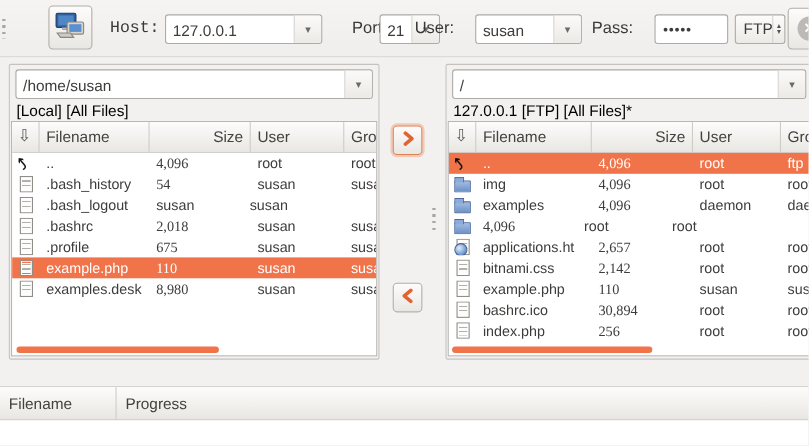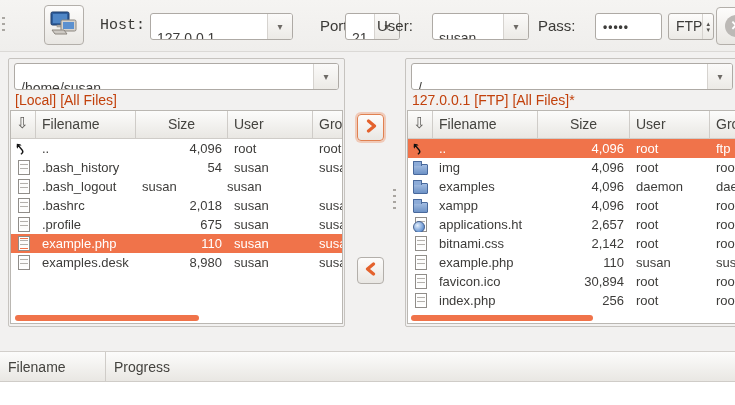--- a/index.html
+++ b/index.html
@@ -18,21 +18,21 @@
   .tb-handle { position:absolute; left:2px; top:17px; width:3px; height:18px;
     background:repeating-linear-gradient(to bottom,#aaa7a2 0 2px,transparent 2px 6px); }
   .btn { background:linear-gradient(#fdfcfb,#e9e7e3); border:1px solid #b3afaa; border-radius:4px; }
   .connect-btn { position:absolute; left:44px; top:5px; width:40px; height:40px;
     display:flex; align-items:center; justify-content:center; }
   .tb-label { position:absolute; top:17px; font-size:15px; color:#3a3936; }
   .lbl-host { left:100px;font-family:Liberation Mono, monospace; } .lbl-port { left:320px; } .lbl-user { left:377px; } .lbl-pass { left:538px; }
 
   .combo { position:absolute; top:13px; height:27px; display:flex;
     background:#fff; border:1px solid #aeaaa5; border-radius:3px; overflow:hidden; }
-  .combo .val { flex:1; padding:16px 6px; font-size:14px; white-space:nowrap; overflow:hidden; }
+  .combo .val { flex:1; padding:6px 6px; font-size:14px; white-space:nowrap; overflow:hidden; }
   .combo .arrow { width:25px; border-left:1px solid #d6d3cf;
     background:linear-gradient(#fbfaf9,#eceae6); display:flex; align-items:center;
     justify-content:center; color:#6e6a66; font-size:10px; }
   .host-combo { left:150px; width:143px; }
   .port-combo { left:345px; width:55px; }
   .user-combo { left:432px; width:97px; }
   .entry { position:absolute; top:13px; height:27px; background:#fff;
     border:1px solid #aeaaa5; border-radius:3px; padding:6px 7px; }
   .pass-entry { left:595px; width:67px; font-size:12px; letter-spacing:1px; font-weight:bold; }
   .spinner { position:absolute; left:668px; top:13px; width:46px; height:27px; display:flex;
@@ -45,37 +45,37 @@
   .stop-icon { width:22px; height:22px; border-radius:50%; background:#bcb9b6; color:#fff;
     font-size:13px; font-weight:bold; text-align:center; line-height:22px; }
 
   
   .pane { position:absolute; top:58px; height:269px; border:1px solid #c6c3bf;
     border-radius:2px; }
   .pane-left  { left:8px;   width:337px; }
   .pane-right { left:405px; width:334px; }
   .path-combo { left:5px; right:5px; top:4px; width:auto; }
   .pane-status { position:absolute; left:6px; top:33px; right:2px; height:17px;
-    font-size:14px; color:#c2410c; white-space:nowrap; overflow:hidden; }
+    font-size:14px; color:#000000; white-space:nowrap; overflow:hidden; }
   .filelist { position:absolute; left:1px; right:1px; top:51px; bottom:2px;
     background:#fff; border:1px solid #bab7b2; overflow:hidden; }
   .cols { display:flex; height:28px; background:linear-gradient(#fcfcfb,#e9e7e3);
     border-bottom:1px solid #cfccc8; }
   .col { border-right:1px solid #cfccc8; padding:5px 6px; font-size:14px; color:#44433f;
     white-space:nowrap; overflow:hidden; }
   .col.last { border-right:none; flex:1; }
   .col.sortcol { padding:3px 0 0 5px; color:#5f5d5a; font-size:15px; }
-  .c-icon { width:25px; } .c-size { text-align:center; }
+  .c-icon { width:25px; } .c-size { text-align:right; }
   .pane-left  .c-name { width:100px; } .pane-left  .c-size { width:92px; } .pane-left  .c-user { width:85px; }
   .pane-right .c-name { width:105px; } .pane-right .c-size { width:92px; } .pane-right .c-user { width:80px; }
 
   .row { display:flex; height:19px; align-items:center; font-size:13px; }
   .row .c { padding:0 6px; white-space:nowrap; overflow:hidden; }
   .row .c-icon { padding:0; display:flex; align-items:center; justify-content:center; }
-  .row .c-size { text-align:right; }
+  .row .c-size { text-align:left;font-family:Liberation Serif, serif; }
   .row.selected { background:var(--sel,#f0734a); color:#fff; }
   .row .c.last { flex:1; }
 
   
   .ic { display:inline-block; position:relative; }
   .ic-text-file, .ic-web-file { width:12px; height:15px; background:#fcfcfb;
     border:1px solid #908d89; box-shadow:inset 0 0 0 1px #fff;
     background-image:repeating-linear-gradient(to bottom,transparent 0 3px,#b3b0ac 3px 4px);
     background-clip:content-box; padding:2px 1px; }
   .ic-web-file::after { content:""; position:absolute; left:-3px; bottom:-2px; width:10px; height:10px;
@@ -304,21 +304,20 @@
           </span>
     <span class="c c-name">examples</span>
     <span class="c c-size">4,096</span>
     <span class="c c-user">daemon</span>
     <span class="c c-group last">daemon</span>
   </div>
         <div class="row">
     <span class="c c-icon">
             <span class="ic ic-folder"></span>
           </span>
-    <span class="c c-name">xampp</span>
     <span class="c c-size">4,096</span>
     <span class="c c-user">root</span>
     <span class="c c-group last">root</span>
   </div>
         <div class="row">
     <span class="c c-icon">
             <span class="ic ic-web-file"></span>
           </span>
     <span class="c c-name">applications.ht</span>
     <span class="c c-size">2,657</span>
@@ -340,21 +339,21 @@
           </span>
     <span class="c c-name">example.php</span>
     <span class="c c-size">110</span>
     <span class="c c-user">susan</span>
     <span class="c c-group last">susan</span>
   </div>
         <div class="row">
     <span class="c c-icon">
             <span class="ic ic-text-file"></span>
           </span>
-    <span class="c c-name">favicon.ico</span>
+    <span class="c c-name">bashrc.ico</span>
     <span class="c c-size">30,894</span>
     <span class="c c-user">root</span>
     <span class="c c-group last">root</span>
   </div>
         <div class="row">
     <span class="c c-icon">
             <span class="ic ic-text-file"></span>
           </span>
     <span class="c c-name">index.php</span>
     <span class="c c-size">256</span>

